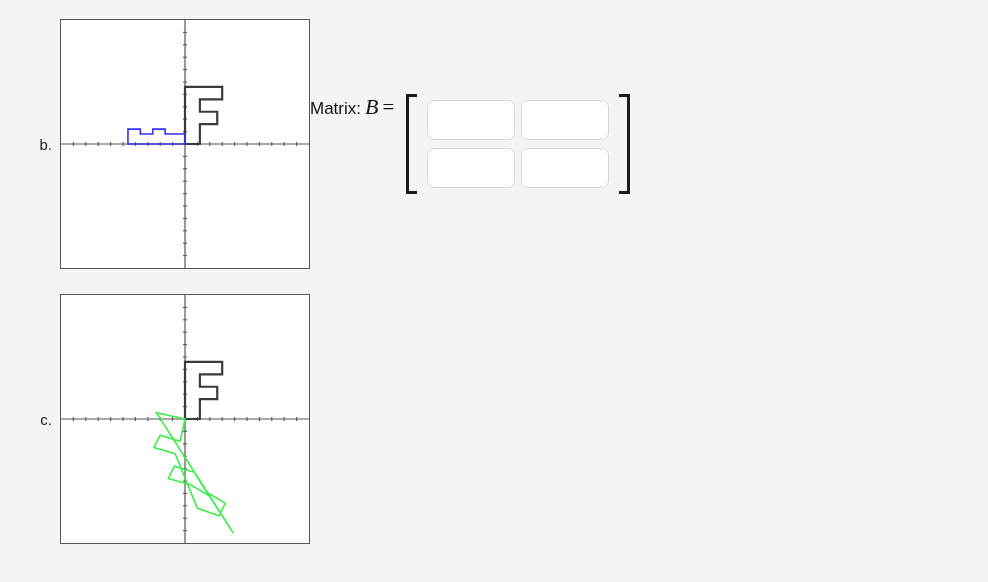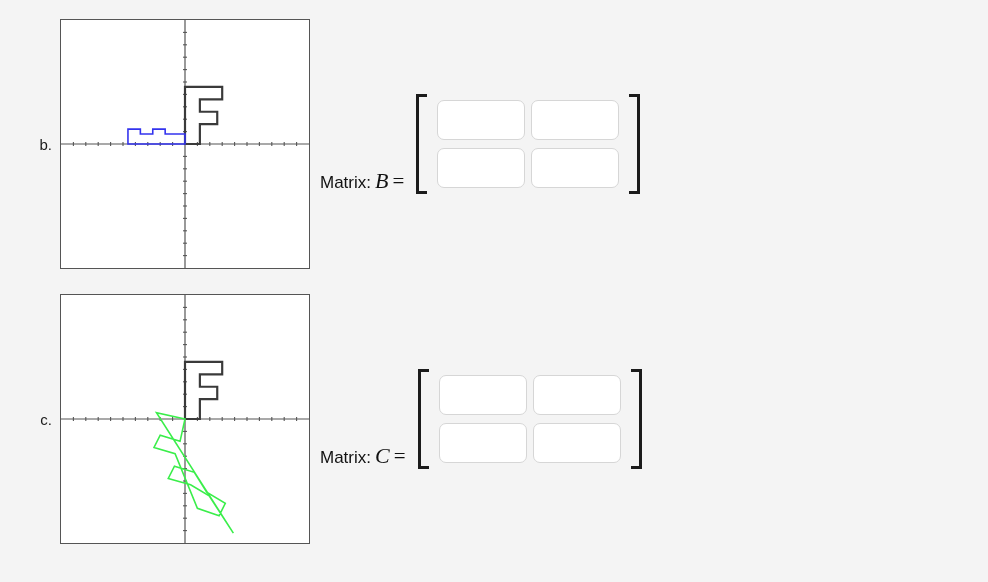--- a/index.html
+++ b/index.html
@@ -46,23 +46,22 @@
     border: 1px solid #555555;
     box-sizing: border-box;
     position: relative;
   }
   .plot-wrap svg {
     display: block;
   }
 
   .matrix-area {
     flex: 0 0 auto;
-    margin-left: 10px;
     display: flex;
-    align-items: flex-end;
+    align-items: flex-start;
   }
   .matrix-label {
     font-size: 17px;
     font-family: "Liberation Sans", sans-serif;
     color: #111111;
     white-space: nowrap;
     margin-right: 2px;
   }
   .matrix-var {
     font-family: "Liberation Serif", serif;
@@ -252,35 +251,13 @@
         <line x1="123" y1="37.5" x2="127" y2="37.5" stroke="#555555" stroke-width="1.1"></line>
         <line x1="225" y1="123" x2="225" y2="127" stroke="#555555" stroke-width="1.1"></line>
         <line x1="123" y1="25" x2="127" y2="25" stroke="#555555" stroke-width="1.1"></line>
         <line x1="237.5" y1="123" x2="237.5" y2="127" stroke="#555555" stroke-width="1.1"></line>
         <line x1="123" y1="12.5" x2="127" y2="12.5" stroke="#555555" stroke-width="1.1"></line>
         <polygon points="125,125 125,67.5 162.5,67.5 162.5,80 140,80 140,92.5 157.5,92.5 157.5,105 140,105 140,125" fill="none" stroke="#3a3a3a" stroke-width="2.2" stroke-linejoin="miter"></polygon>
         <polygon points="125,125 96.25,118.75 173.75,240 149.375,202.5 130.625,191.25 108.125,185 114.375,172.5 134.375,178.75 146.875,198.75 165.625,210 159.375,222.5 137.5,215 115,160 93.75,153.75 100,141.25 120,147.5" fill="none" stroke="#3aee4a" stroke-width="1.6" stroke-linejoin="miter"></polygon>
       </svg>
   </div>
 
-  <div class="matrix-area">
-    <span class="matrix-label">
-      <span>Matrix:</span><span class="matrix-var">C</span><span class="matrix-eq">=</span>
-    </span>
-
-    <div class="matrix-box">
-      <div class="bracket bracket-left">
-        <span class="bracket-arm-top"></span>
-        <span class="bracket-arm-bottom"></span>
-      </div>
-      <div class="matrix-grid">
-        <input class="cell-input" type="text" value="" style="">
-        <input class="cell-input" type="text" value="" style="">
-        <input class="cell-input" type="text" value="" style="">
-        <input class="cell-input" type="text" value="" style="">
-      </div>
-      <div class="bracket bracket-right">
-        <span class="bracket-arm-top"></span>
-        <span class="bracket-arm-bottom"></span>
-      </div>
-    </div>
-  </div>
 </div>
 
 </body></html>

